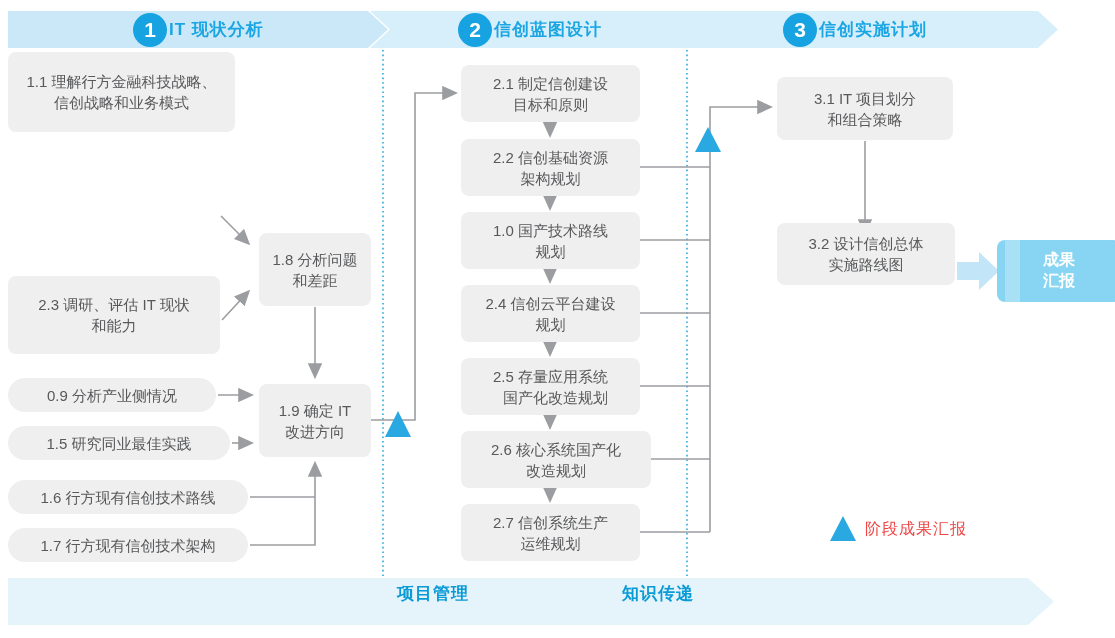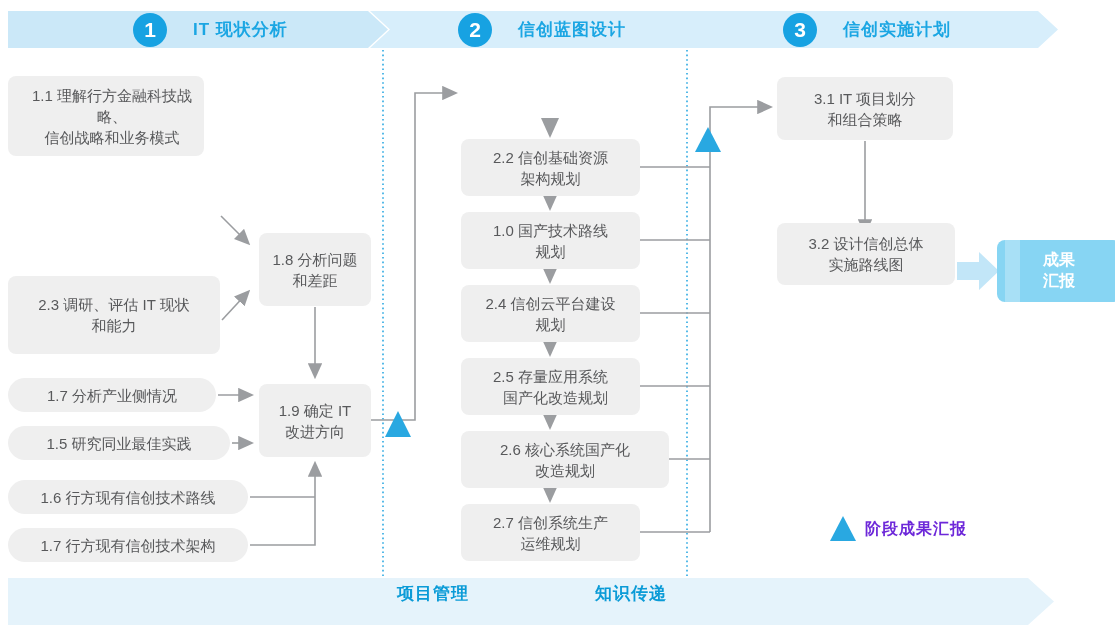--- a/index.html
+++ b/index.html
@@ -9,21 +9,21 @@
   }
   
   .banner{position:absolute;top:11px;height:37px;display:flex;align-items:center;}
   .banner.first{clip-path:polygon(0 0,calc(100% - 20px) 0,100% 50%,calc(100% - 20px) 100%,0 100%);}
   .banner.notched{clip-path:polygon(0 0,calc(100% - 20px) 0,100% 50%,calc(100% - 20px) 100%,0 100%,20px 50%);}
   .phase-circle{
     width:34px;height:34px;border-radius:50%;background:#17A2E2;color:#fff;
     display:flex;align-items:center;justify-content:center;
     font-size:21px;font-weight:bold;flex:0 0 auto;
   }
-  .phase-title{color:#1BA6E3;font-size:17px;font-weight:bold;margin-left:26px;letter-spacing:1px;white-space:nowrap;}
+  .phase-title{color:#1BA6E3;font-size:17px;font-weight:bold;margin-left:2px;letter-spacing:1px;white-space:nowrap;}
   
   .gbox{
     position:absolute;background:#EFEFEF;border-radius:8px;color:#58595B;
     display:flex;align-items:center;justify-content:center;text-align:center;
     font-size:15px;line-height:1.4;white-space:pre-line;
   }
   .pill{border-radius:18px;white-space:nowrap;}
   
   .result-box{
     position:absolute;left:997px;top:240px;width:124px;height:62px;background:#87D5F3;border-radius:8px;
@@ -38,21 +38,21 @@
   .bottom-banner{
     position:absolute;left:8px;top:578px;width:1046px;height:47px;background:#E5F3FB;
     clip-path:polygon(0 0,calc(100% - 26px) 0,100% 50%,calc(100% - 26px) 100%,0 100%);
   }
   .bottom-label{
     position:absolute;top:0;height:31px;display:flex;align-items:center;
     color:#0A9BD7;font-size:17px;font-weight:bold;letter-spacing:1px;white-space:nowrap;
   }
   
   .legend-label{
-    position:absolute;left:865px;top:519px;color:#6d28d9;font-size:16px;font-weight:bold;letter-spacing:1px;
+    position:absolute;left:865px;top:519px;color:#ef4444;font-size:16px;font-weight:normal;letter-spacing:1px;
   }
   
   #wires{position:absolute;left:0;top:0;pointer-events:none;}
 </style>
 </head>
 <body>
 
 <div id="canvas">
 
   <div class="banner first" style="left:8px;width:380px;background:#CBE8F8;">
@@ -115,55 +115,57 @@
       <path d="M865,141 L865,232" marker-end="url(#ar)"></path>
     </g>
 
     <polygon points="398,411 411,437 385,437" fill="#29A8E1"></polygon>
     <polygon points="708,127 721,152 695,152" fill="#29A8E1"></polygon>
     <polygon points="843,516 856,541 830,541" fill="#29A8E1"></polygon>
 
     <polygon points="957,262 979,262 979,252 999,271 979,290 979,280 957,280" fill="#C2E6F8"></polygon>
   </svg>
 
-  <div class="gbox" style="left:8px;top:76px;width:184px;height:80px;padding-left:12px;">1.1 理解行方金融科技战略、
+  <div class="gbox" style="left:8px;top:52px;width:227px;height:80px;">1.1 理解行方金融科技战略、
 信创战略和业务模式</div>
   <div class="gbox" style="left:8px;top:276px;width:212px;height:78px;">2.3 调研、评估 IT 现状
 和能力</div>
-  <div class="gbox pill" style="left:8px;top:378px;width:208px;height:34px;">1.7 分析产业侧情况</div>
+  <div class="gbox pill" style="left:8px;top:378px;width:208px;height:34px;">0.9 分析产业侧情况</div>
   <div class="gbox pill" style="left:8px;top:426px;width:222px;height:34px;">1.5 研究同业最佳实践</div>
   <div class="gbox pill" style="left:8px;top:480px;width:240px;height:34px;">1.6 行方现有信创技术路线</div>
   <div class="gbox pill" style="left:8px;top:528px;width:240px;height:34px;">1.7 行方现有信创技术架构</div>
   <div class="gbox" style="left:259px;top:233px;width:112px;height:73px;">1.8 分析问题
 和差距</div>
   <div class="gbox" style="left:259px;top:384px;width:112px;height:73px;">1.9 确定 IT
 改进方向</div>
 
+  <div class="gbox" style="left:461px;top:65px;width:179px;height:57px;">2.1 制定信创建设
+目标和原则</div>
   <div class="gbox" style="left:461px;top:139px;width:179px;height:57px;">2.2 信创基础资源
 架构规划</div>
   <div class="gbox" style="left:461px;top:212px;width:179px;height:57px;">1.0 国产技术路线
 规划</div>
   <div class="gbox" style="left:461px;top:285px;width:179px;height:57px;">2.4 信创云平台建设
 规划</div>
   <div class="gbox" style="left:461px;top:358px;width:179px;height:57px;text-align:right;">2.5 存量应用系统
 国产化改造规划</div>
-  <div class="gbox" style="left:461px;top:431px;width:208px;height:57px;">2.6 核心系统国产化
+  <div class="gbox" style="left:461px;top:431px;width:190px;height:57px;">2.6 核心系统国产化
 改造规划</div>
   <div class="gbox" style="left:461px;top:504px;width:179px;height:57px;">2.7 信创系统生产
 运维规划</div>
 
   <div class="gbox" style="left:777px;top:77px;width:176px;height:63px;">3.1 IT 项目划分
 和组合策略</div>
   <div class="gbox" style="left:777px;top:223px;width:178px;height:62px;">3.2 设计信创总体
 实施路线图</div>
 
   <div class="result-box">
     <span style="position:relative;">成果
 汇报</span>
   </div>
 
   <div class="legend-label">阶段成果汇报</div>
 
   <div class="bottom-banner"></div>
   <div class="bottom-label" style="left:397px;top:578px;">项目管理</div>
-  <div class="bottom-label" style="left:595px;top:578px;">知识传递</div>
+  <div class="bottom-label" style="left:622px;top:578px;">知识传递</div>
 
 </div>
 
 </body></html>

